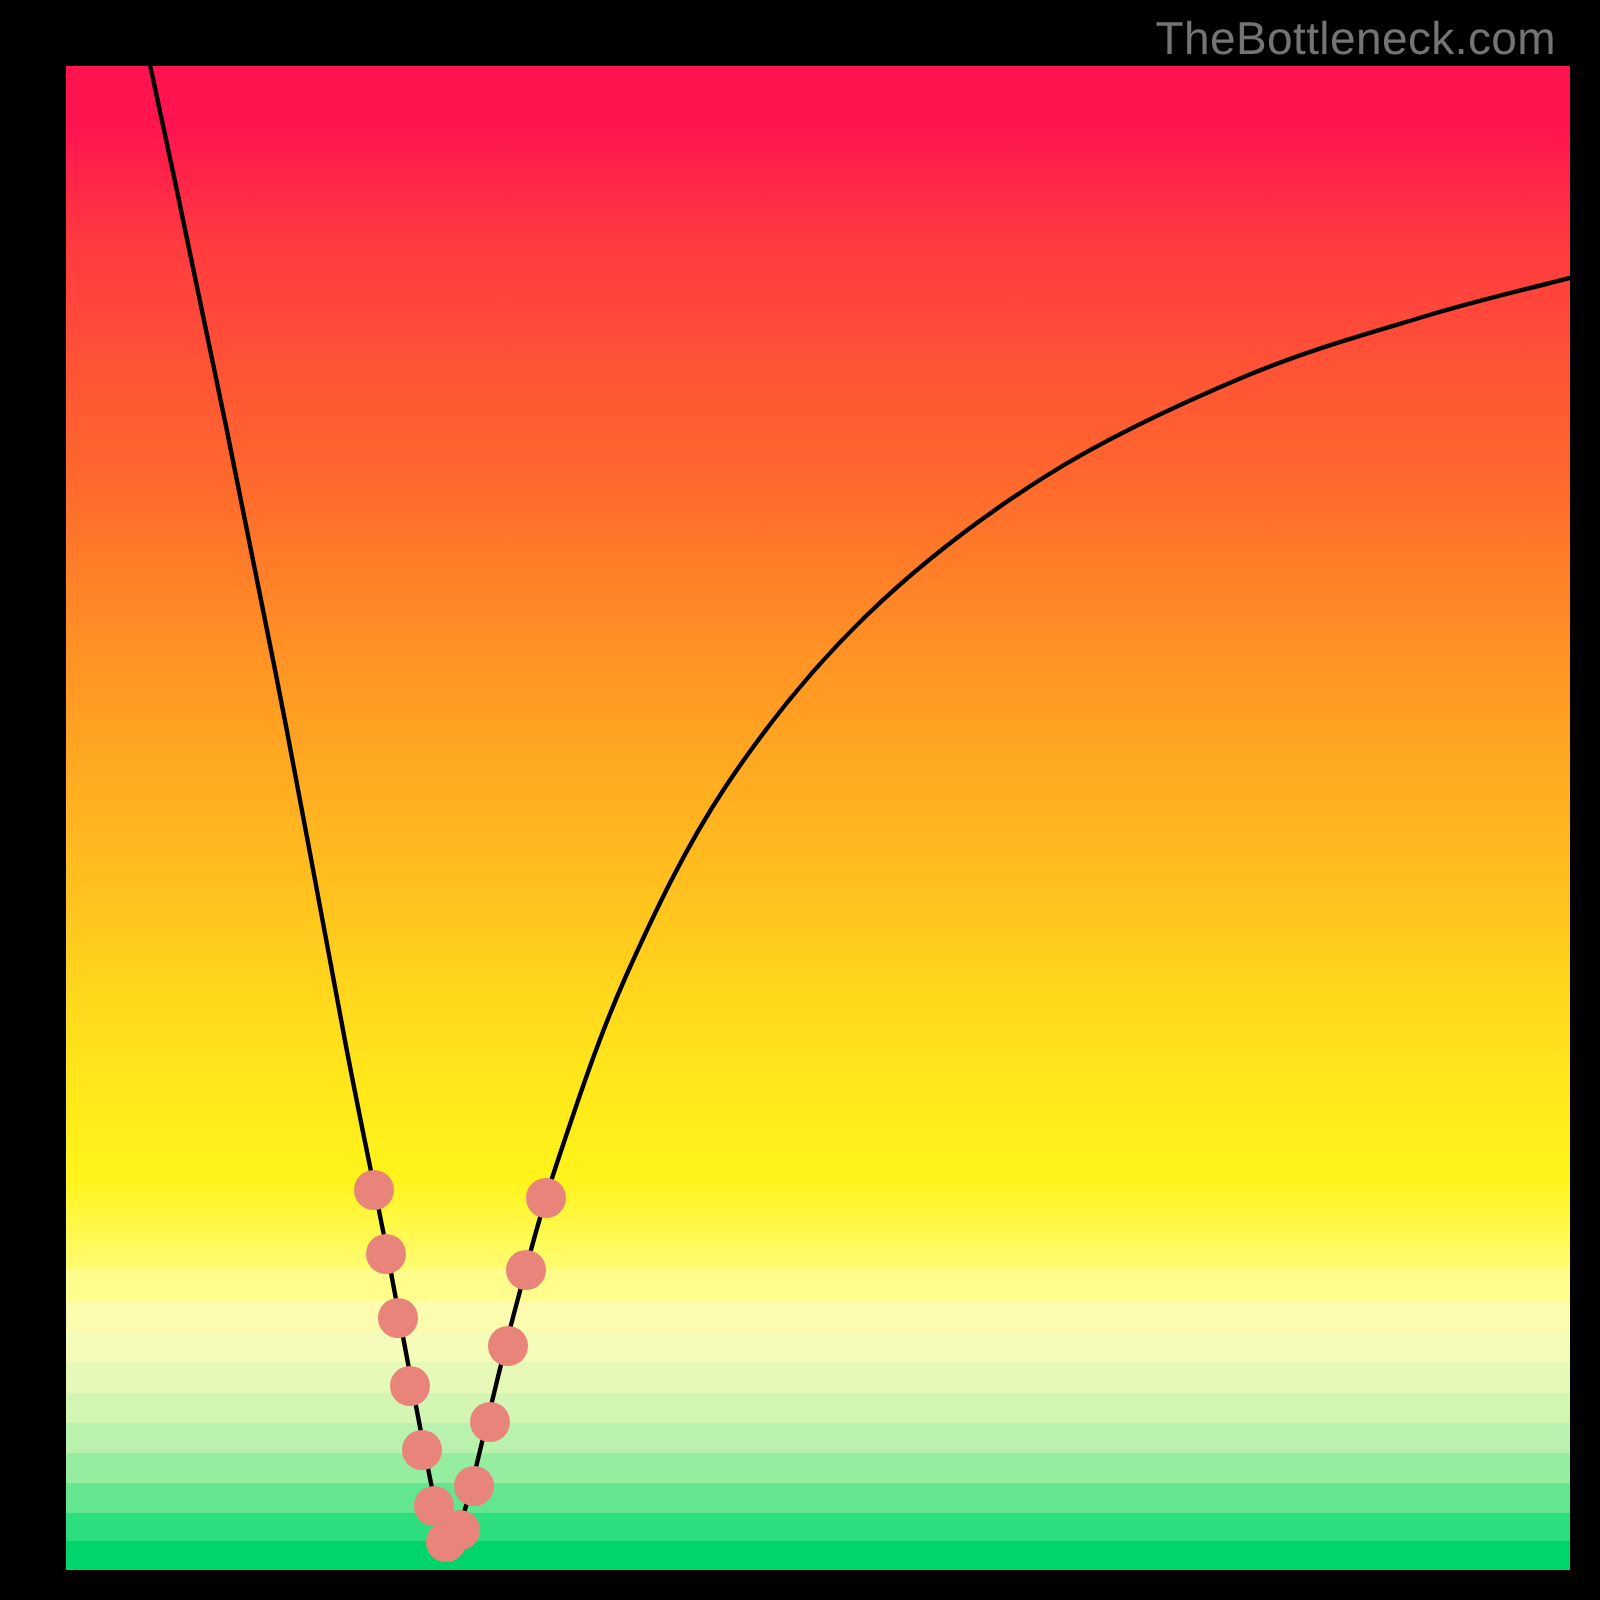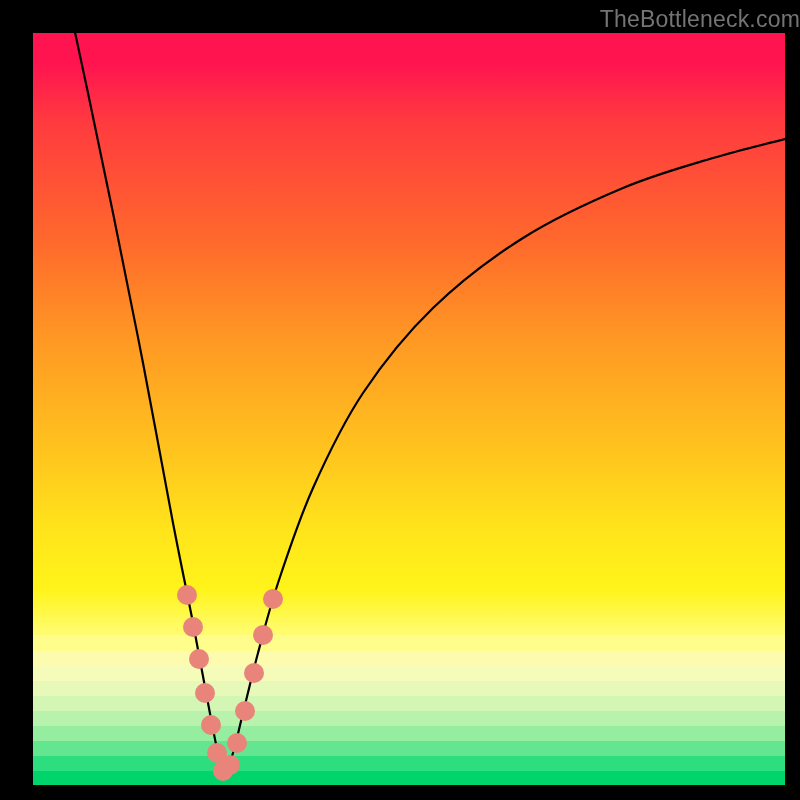--- a/index.html
+++ b/index.html
@@ -82,21 +82,21 @@
     stroke-width: 2.2;
     stroke-linecap: round;
   }
   .dot {
     fill: #E9847B;
     stroke: none;
   }
   .watermark {
     position: absolute;
     top: 6px;
-    right: 0;
+    right: 22px;
     color: #747474;
     font-size: 23px;
     font-weight: 500;
     letter-spacing: 0.2px;
     user-select: none;
   }
 </style>
 </head>
 <body>
 

